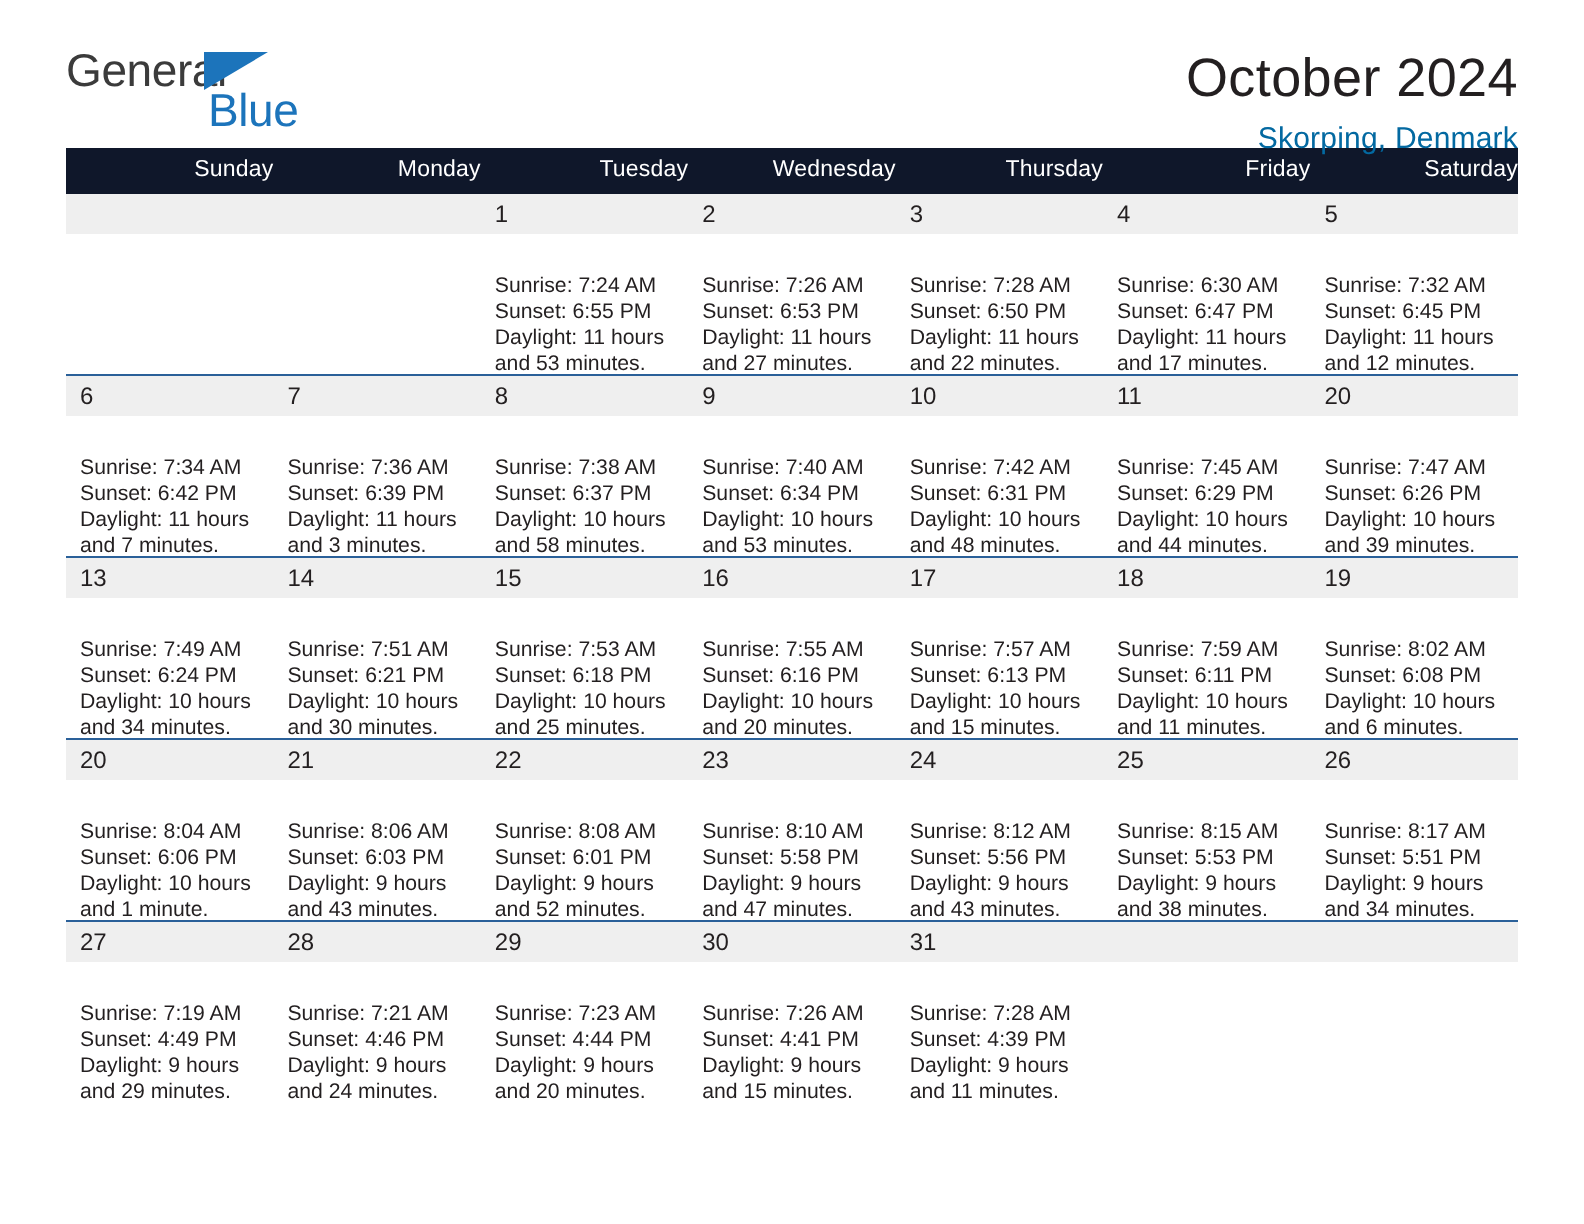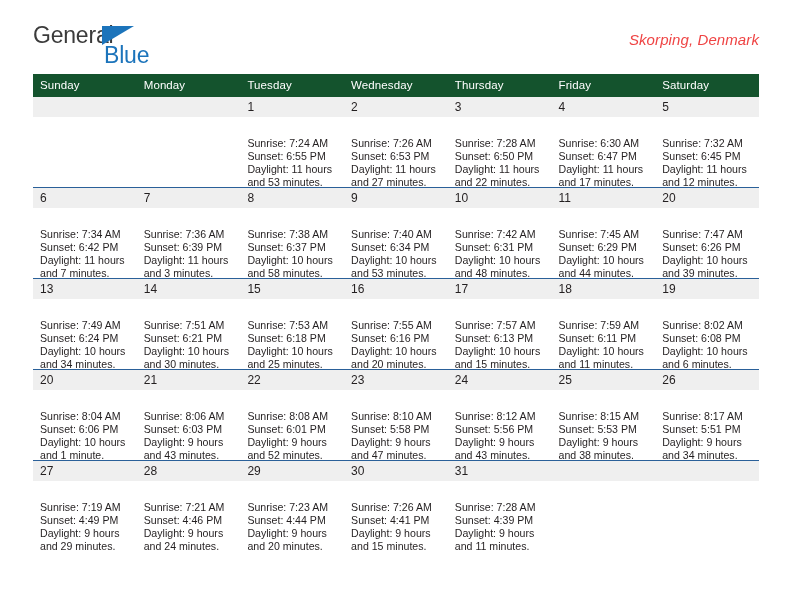--- a/index.html
+++ b/index.html
@@ -72,39 +72,38 @@
   .cal-title {
     font-size: 27px;
     font-weight: normal;
     color: #231f20;
     line-height: 1.1;
     margin: 0;
     letter-spacing: 0.2px;
   }
   .cal-subtitle {
     font-size: 15px;
-    color: #ef4444;
+    color: #0369a1;
     margin-top: 7px;
     line-height: 1.1;
     letter-spacing: 0.1px;
-    font-style: italic;
   }
 
   
   .calendar {
     width: 726px;
     border-collapse: collapse;
     table-layout: fixed;
   }
   .calendar th {
-    background: #14532d;
+    background: #0f172a;
     color: #ffffff;
     font-weight: normal;
     font-size: 11.5px;
-    text-align: left;
+    text-align: right;
     padding: 5px 0 6px 7px;
     letter-spacing: 0.1px;
   }
   .weekrow > td {
     padding: 0;
     vertical-align: top;
     border-top: 1.4px solid #2a6099;
     height: 90px;
   }
   .weekrow.first > td {
@@ -138,20 +137,21 @@
 
 <div class="page">
 
   <div class="header">
     <div class="logo">
       <span class="logo-general">General</span>
       <span class="logo-tri"></span>
       <span class="logo-blue">Blue</span>
     </div>
     <div class="title-block">
+      <h1 class="cal-title">October 2024</h1>
       <div class="cal-subtitle">Skorping, Denmark</div>
     </div>
   </div>
 
   <table class="calendar">
     <thead>
       <tr id="weekday-row">
           <th>Sunday</th>
           <th>Monday</th>
           <th>Tuesday</th>

